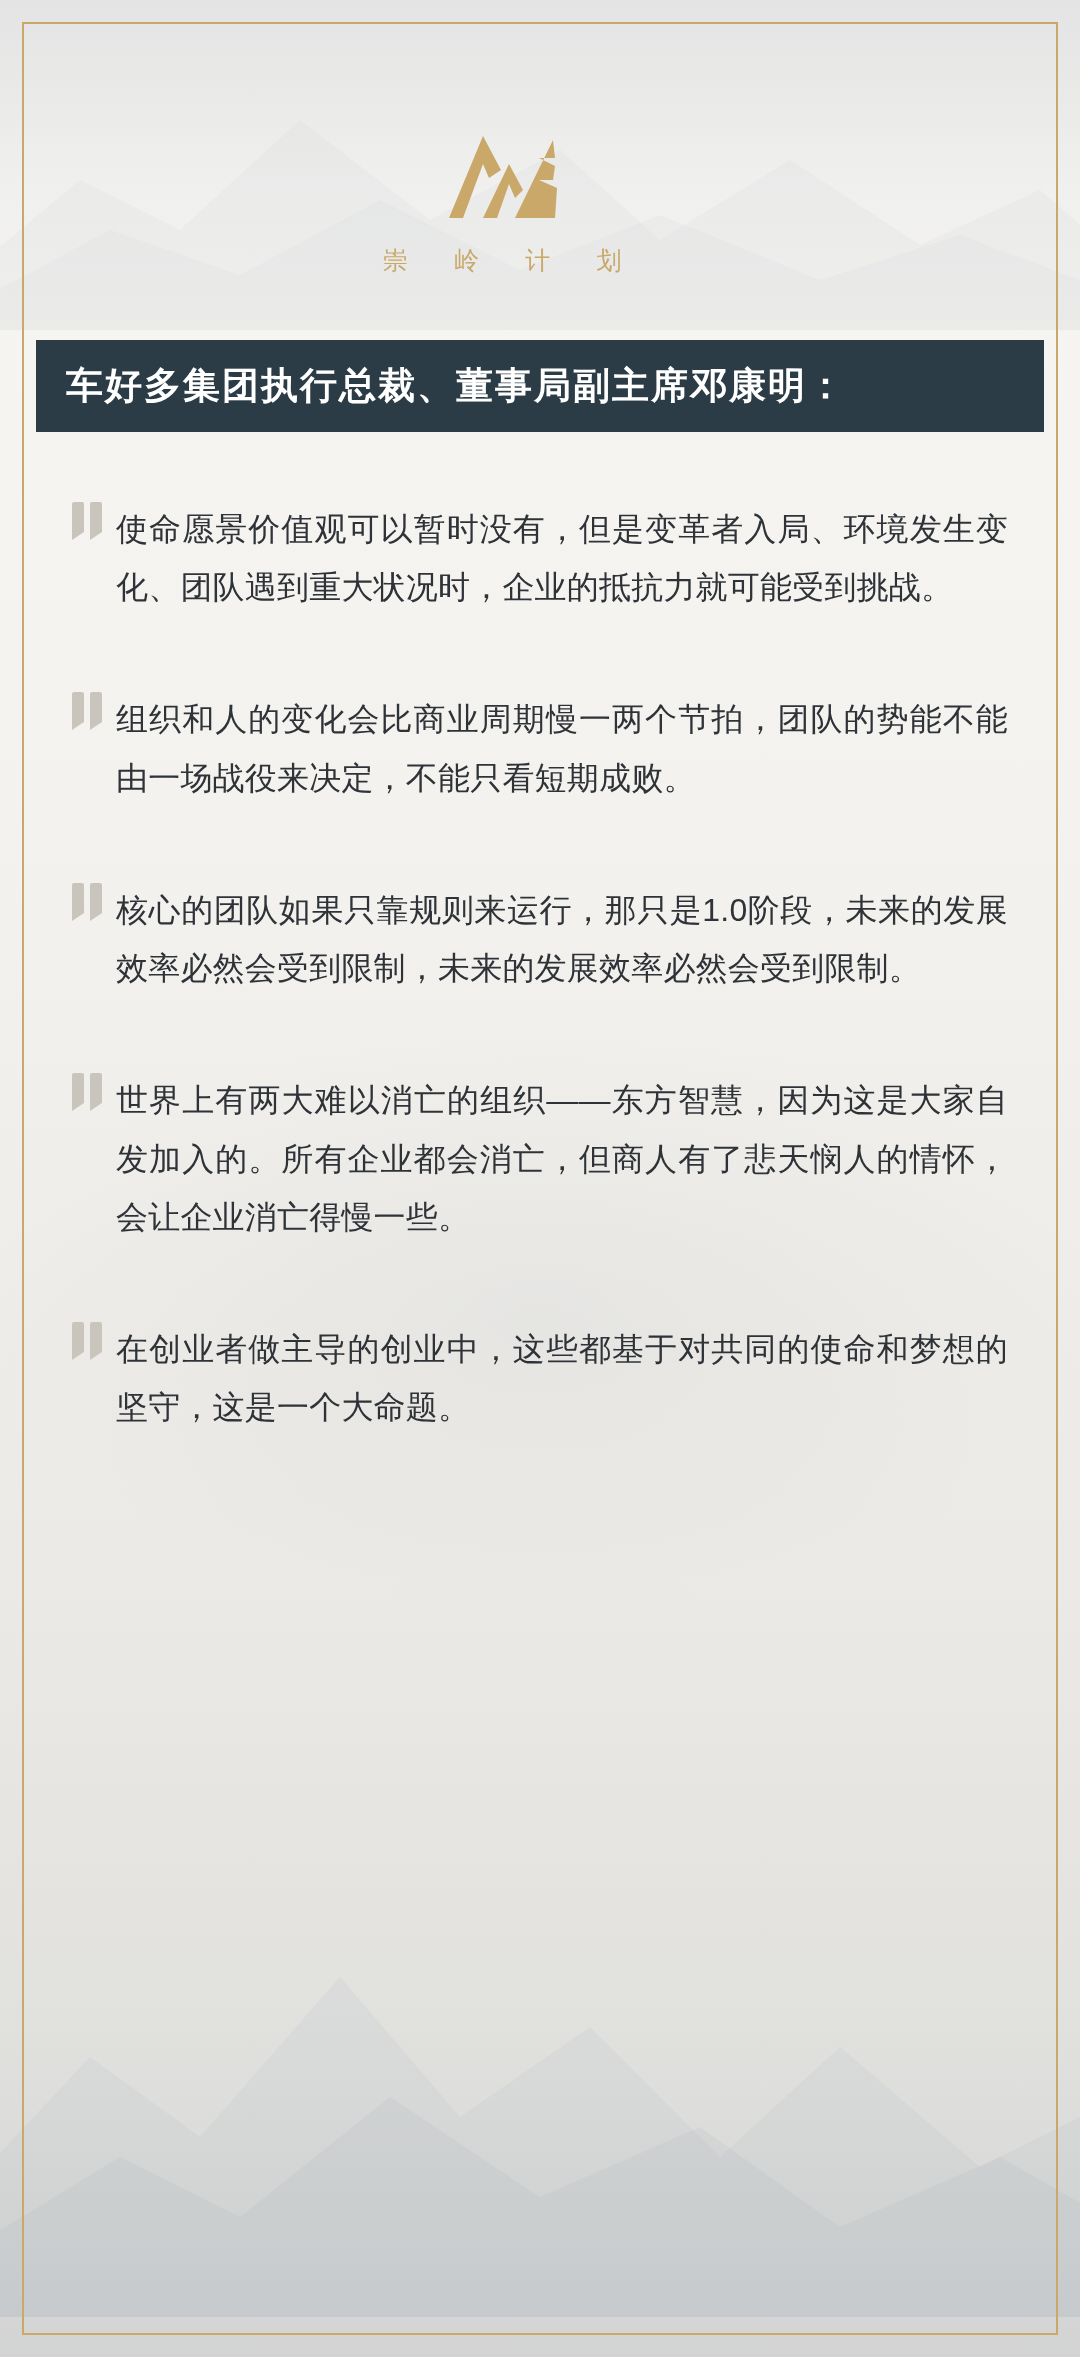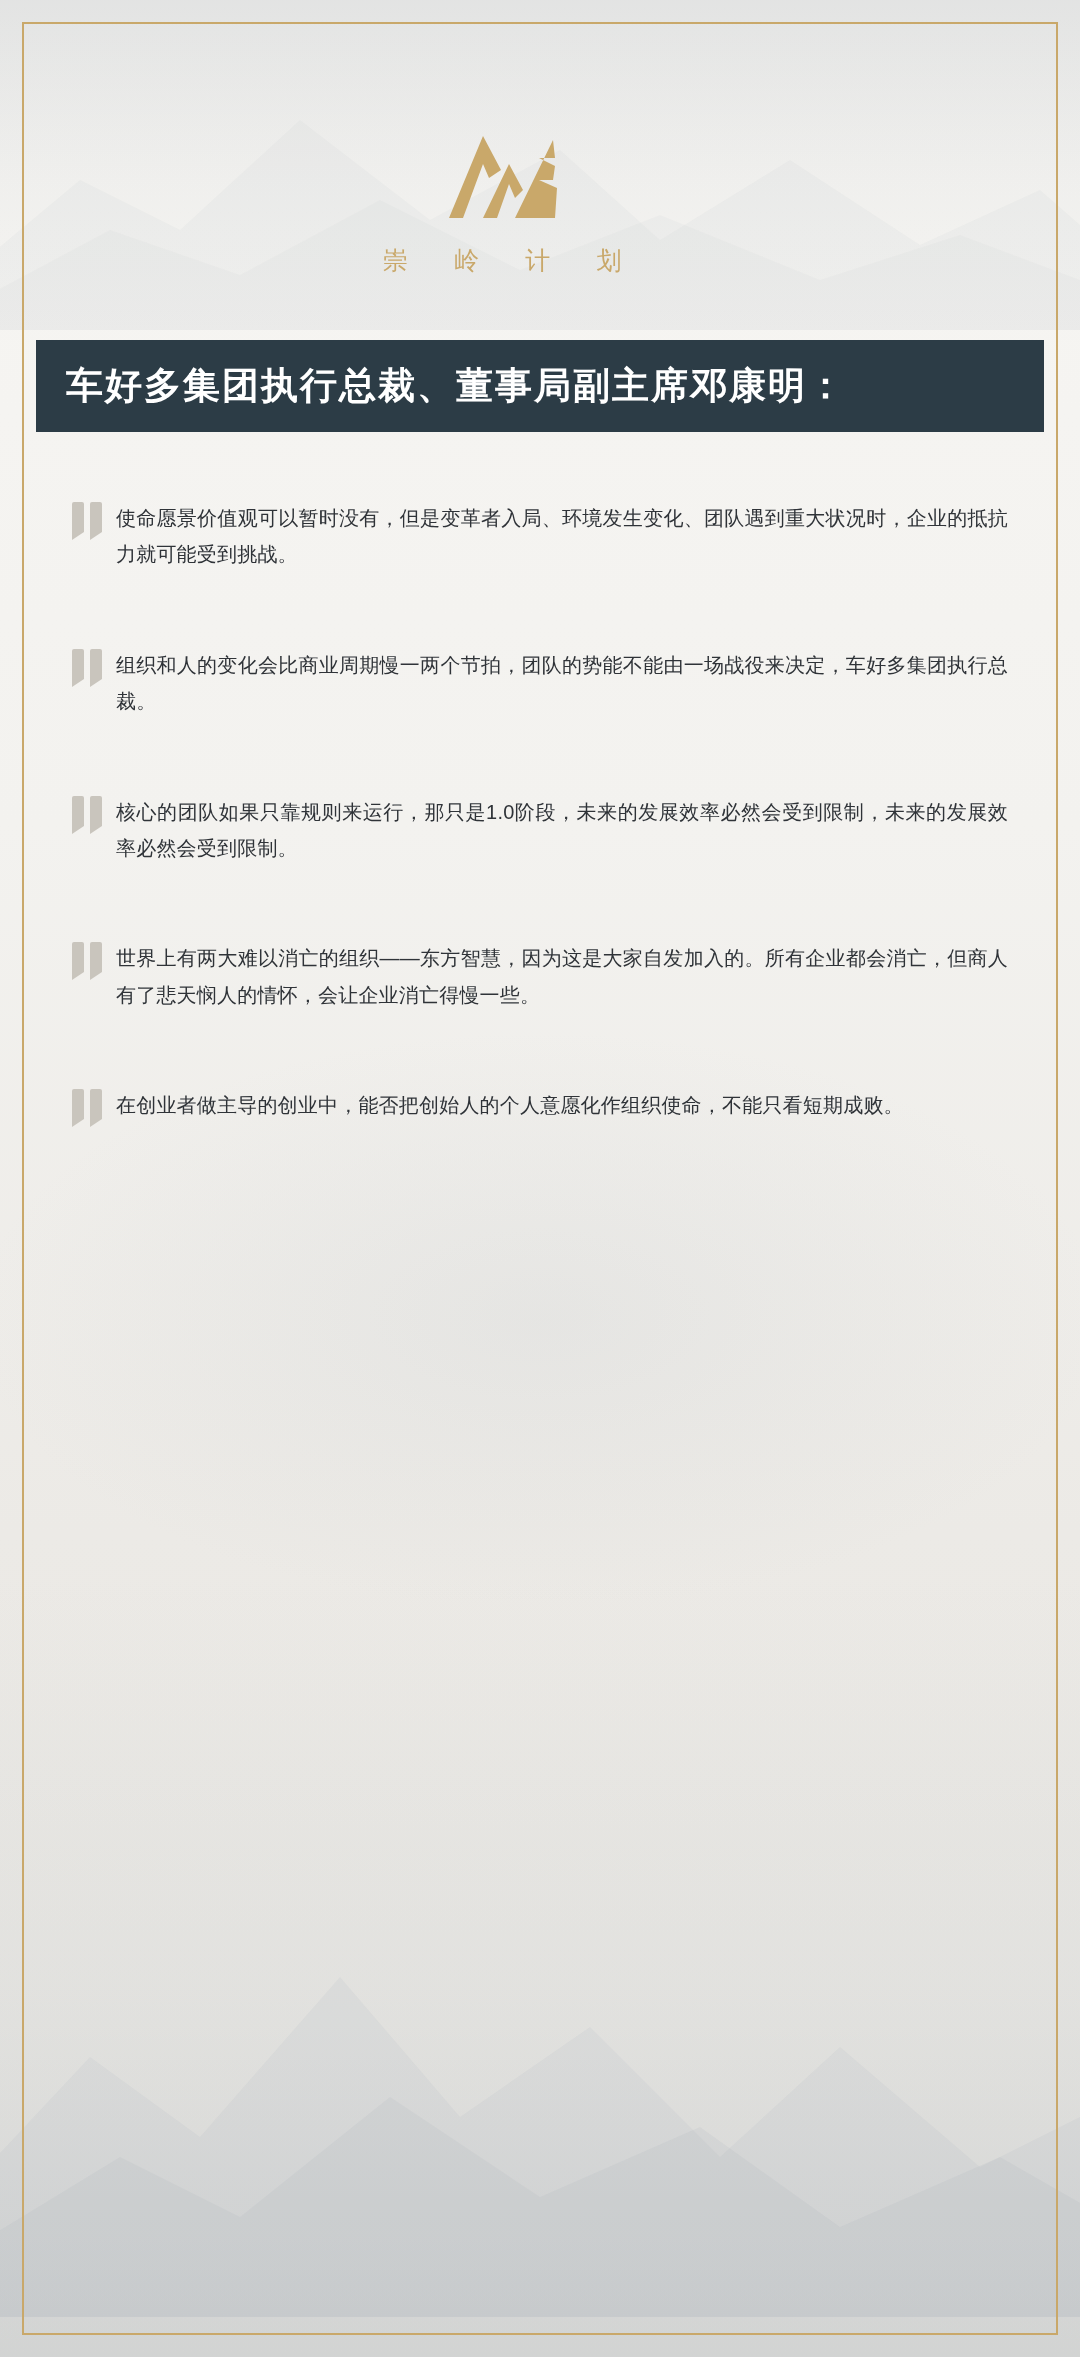--- a/index.html
+++ b/index.html
@@ -156,21 +156,21 @@
   }
   .quote-mark span::after {
     content: "";
     position: absolute;
     left: 0;
     bottom: -8px;
     border-left: 12px solid #c9c5bd;
     border-bottom: 8px solid transparent;
   }
   .quote-text {
-    font-size: 20px;
+    font-size: 32px;
     line-height: 1.82;
     color: #2f3338;
     font-family: "Liberation Sans", sans-serif;
     letter-spacing: 0.2px;
     text-align: justify;
   }
 </style>
 </head>
 <body>
 
@@ -211,36 +211,36 @@
     <div class="quote-list">
 
       <div class="quote-item">
         <div class="quote-mark"><span></span><span></span></div>
         <div class="quote-text">使命愿景价值观可以暂时没有，但是变革者入局、环境发生变化、团队遇到重大状况时，企业的抵抗力就可能受到挑战。</div>
       </div>
 
 
       <div class="quote-item">
         <div class="quote-mark"><span></span><span></span></div>
-        <div class="quote-text">组织和人的变化会比商业周期慢一两个节拍，团队的势能不能由一场战役来决定，车好多集团执行总裁。</div>
+        <div class="quote-text">组织和人的变化会比商业周期慢一两个节拍，团队的势能不能由一场战役来决定，不能只看短期成败。</div>
       </div>
 
       <div class="quote-item">
         <div class="quote-mark"><span></span><span></span></div>
         <div class="quote-text">核心的团队如果只靠规则来运行，那只是1.0阶段，未来的发展效率必然会受到限制，未来的发展效率必然会受到限制。</div>
       </div>
 
       <div class="quote-item">
         <div class="quote-mark"><span></span><span></span></div>
         <div class="quote-text">世界上有两大难以消亡的组织——东方智慧，因为这是大家自发加入的。所有企业都会消亡，但商人有了悲天悯人的情怀，会让企业消亡得慢一些。</div>
       </div>
 
       <div class="quote-item">
         <div class="quote-mark"><span></span><span></span></div>
-        <div class="quote-text">在创业者做主导的创业中，能否把创始人的个人意愿化作组织使命，不能只看短期成败。</div>
+        <div class="quote-text">在创业者做主导的创业中，这些都基于对共同的使命和梦想的坚守，这是一个大命题。</div>
       </div>
 
 
 
     </div>
 
   </div>
 </div>
 
 </body></html>

